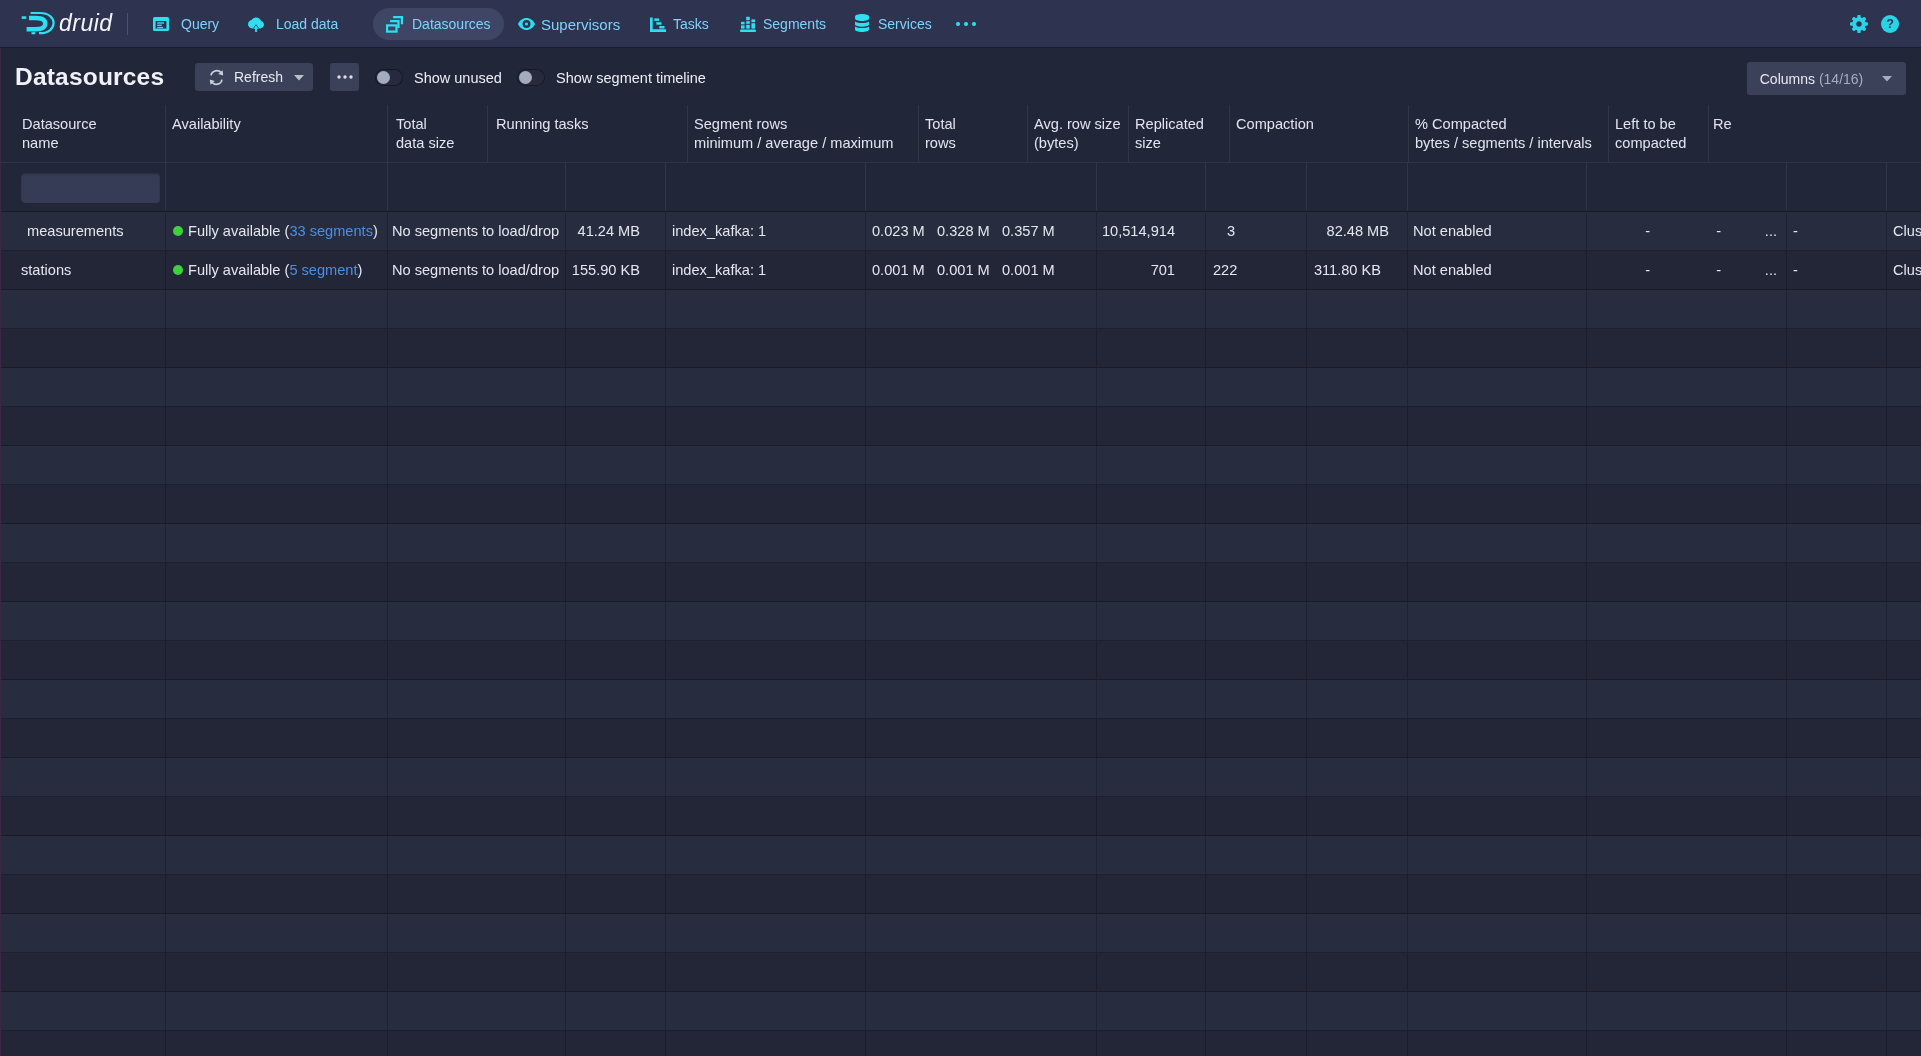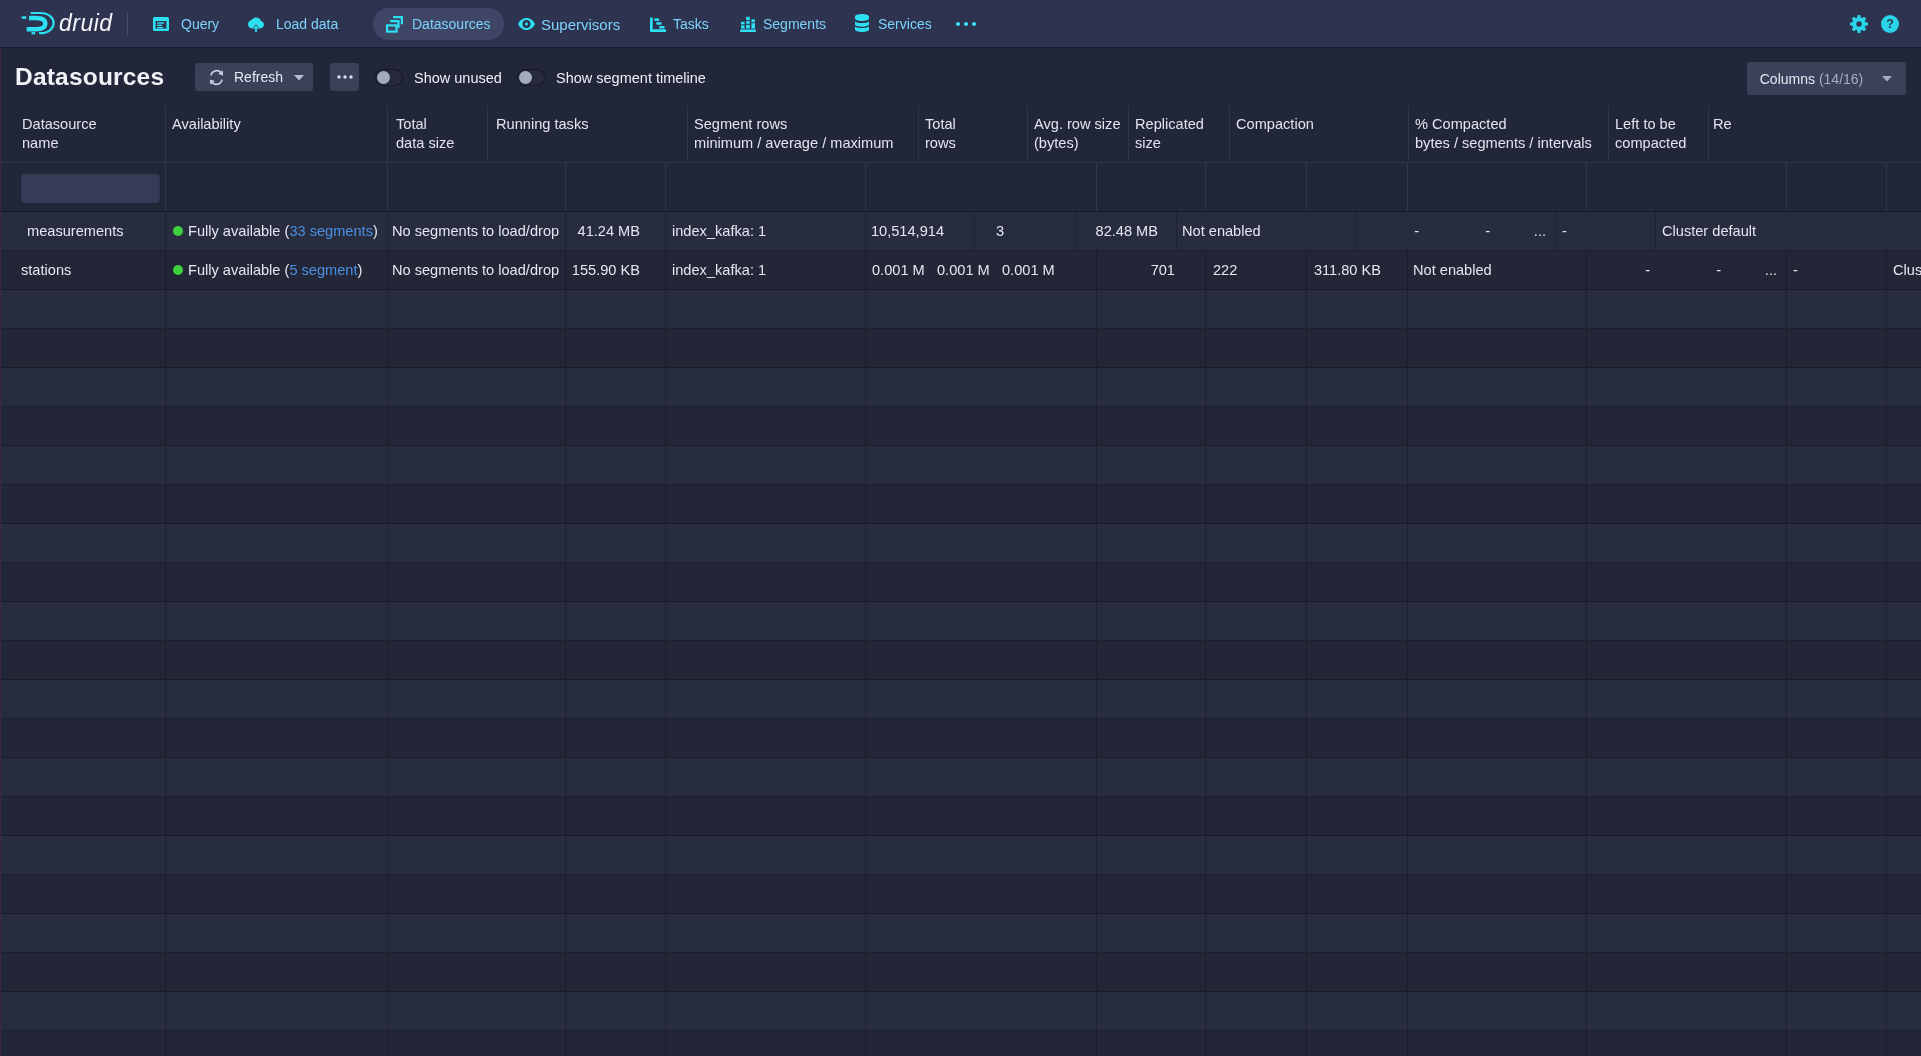--- a/index.html
+++ b/index.html
@@ -216,20 +216,25 @@
     <div class="fc c12"></div>
     <div class="fc c13" style="border-right:none"></div>
 </div>
 <div class="tbody">
   <div class="tr odd">
     <div class="td c1" style="padding-left:27px">measurements</div>
     <div class="td c2" style="padding-left:7px"><span class="dot"></span>Fully available (<span class="link">33 segments</span>)</div>
     <div class="td c3" style="padding-left:4px">No segments to load/drop</div>
     <div class="td c4" style="justify-content:flex-end;padding-right:25px">41.24 MB</div>
     <div class="td c5" style="padding-left:6px">index_kafka: 1</div>
+    <div class="td c6" style="padding-left:6px">
+        <span class="numl" style="width:65px">0.023 M</span>
+        <span class="numl" style="width:65px">0.328 M</span>
+        <span class="numl" style="width:65px">0.357 M</span>
+      </div>
     <div class="td c7" style="justify-content:flex-end;padding-right:30px">10,514,914</div>
     <div class="td c8" style="padding-left:7px">
         <span class="num" style="width:22px">3</span>
       </div>
     <div class="td c9" style="justify-content:flex-end;padding-right:18px">82.48 MB</div>
     <div class="td c10" style="padding-left:5px">Not enabled</div>
     <div class="td c11" style="padding-left:6px">
         <span class="num" style="width:57px">-</span>
         <span class="num" style="width:71px">-</span>
         <span class="num" style="width:56px">...</span>

